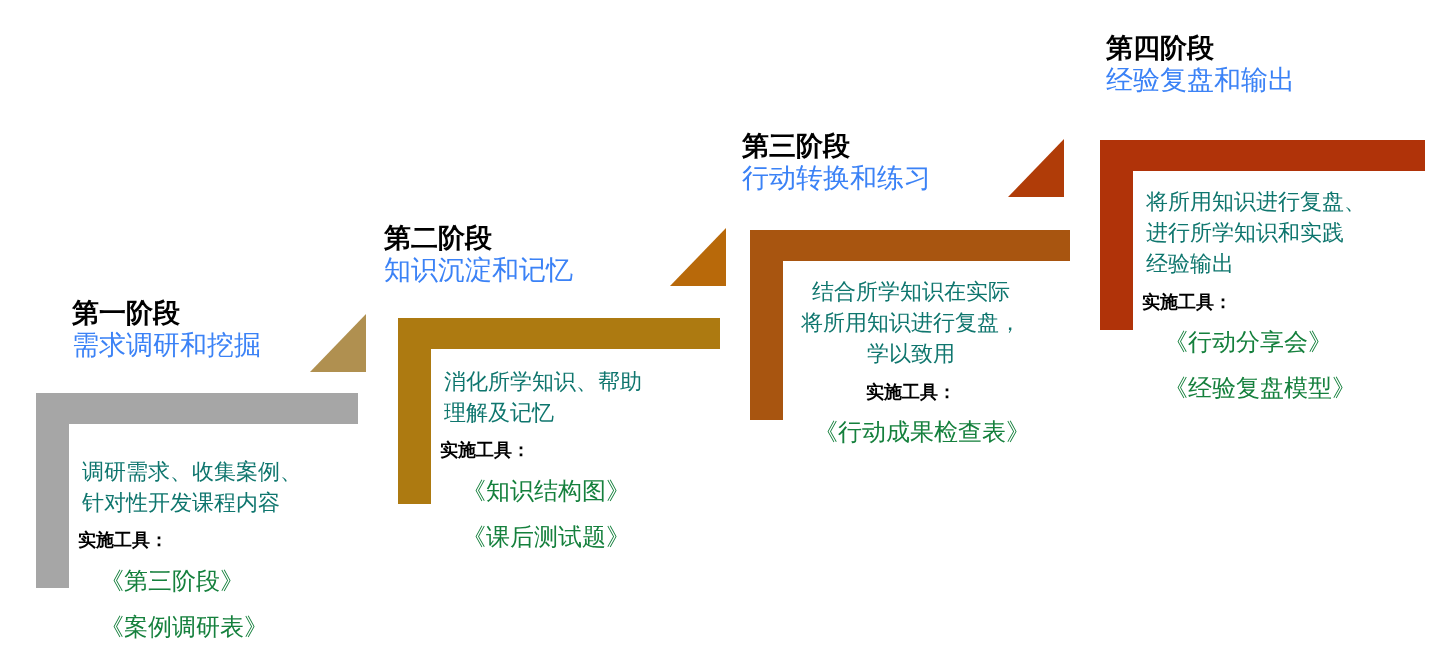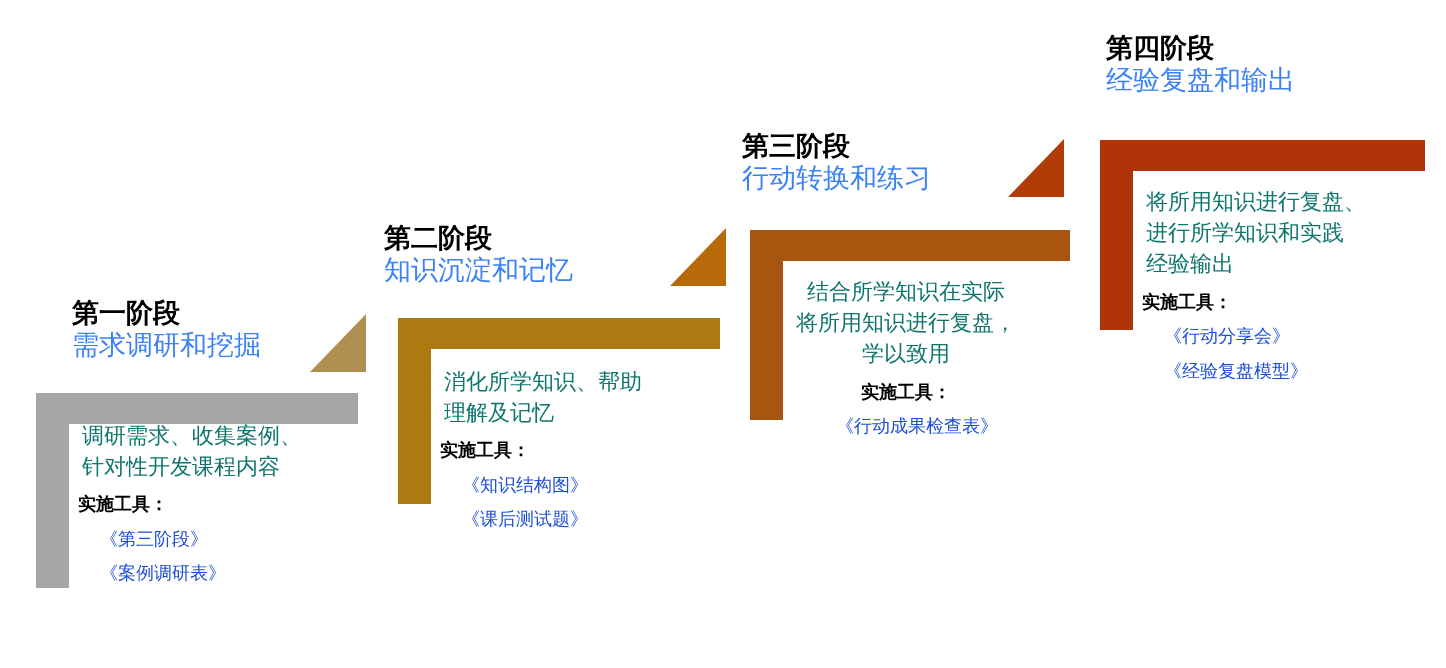--- a/index.html
+++ b/index.html
@@ -79,45 +79,45 @@
     color: #000000;
     margin: 10px 0 0 0;
     line-height: 1.3;
   }
   .tools-list {
     margin: 6px 0 0 0;
     padding: 0;
     list-style: none;
   }
   .tools-list li {
-    font-size: 18px;
+    font-size: 24px;
     font-weight: normal;
     line-height: 1.92;
-    color: #1d4ed8;
+    color: #15803d;
     padding-left: 22px;
   }
 </style>
 </head>
 <body>
 
 <div class="stage" style="left:0px; top:0px; width:400px; height:668px;">
 
   <div class="stage-heading" style="left:72px; top:297px;">
     <span class="heading-line1">第一阶段</span>
     <span class="heading-line2">需求调研和挖掘</span>
   </div>
 
   <div class="stage-triangle" style="left:310px; top:314px;
               border-bottom:58px solid #B09050;
               border-left:56px solid transparent;"></div>
 
   <div class="bracket-top" style="left:36px; top:393px; width:322px; height:31px; background:#A6A6A6;"></div>
   <div class="bracket-left" style="left:36px; top:393px; width:33px; height:195px; background:#A6A6A6;"></div>
 
-  <div class="stage-body" style="left:78px; top:416px;">
+  <div class="stage-body" style="left:78px; top:452px;">
     <p class="body-desc">
       <span>调研需求、收集案例、</span>
       <span>针对性开发课程内容</span>
     </p>
     <p class="tools-label">实施工具：</p>
     <ul class="tools-list">
       <li>《第三阶段》</li>
       <li>《案例调研表》</li>
     </ul>
   </div>

